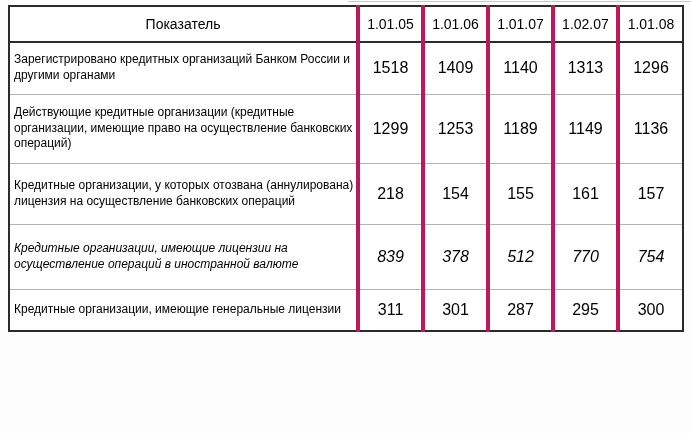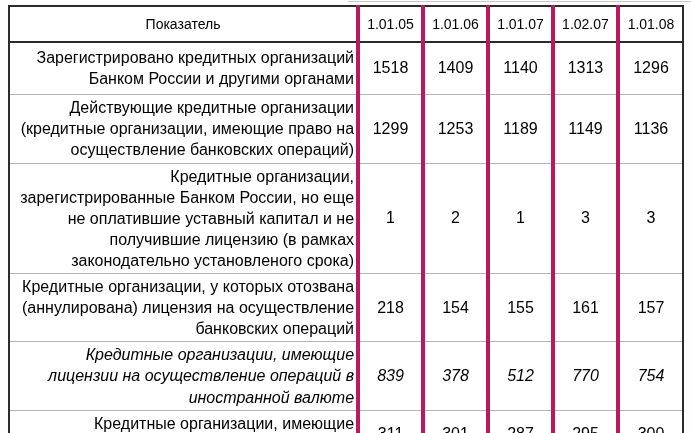--- a/index.html
+++ b/index.html
@@ -45,23 +45,23 @@
     font-weight: normal;
     font-size: 14px;
     text-align: center;
     vertical-align: middle;
     border-bottom: 2px solid #2b2b2b;
   }
 
   tbody td { border-top: 1px solid #b3b3b3; }
 
   td.label-cell {
-    font-size: 16px;
+    font-size: 12px;
     line-height: 1.32;
-    text-align: right;
+    text-align: left;
     vertical-align: middle;
     padding-left: 4px;
     padding-right: 2px;
   }
   td.num-cell {
     font-size: 16px;
     text-align: center;
     vertical-align: middle;
   }
 
@@ -108,28 +108,20 @@
         <td class="num-cell">1296</td>
       </tr>
       <tr class="row-r2">
         <td class="label-cell">Действующие кредитные организации (кредитные организации, имеющие право на осуществление банковских операций)</td>
         <td class="num-cell">1299</td>
         <td class="num-cell">1253</td>
         <td class="num-cell">1189</td>
         <td class="num-cell">1149</td>
         <td class="num-cell">1136</td>
       </tr>
-      <tr class="row-r3">
-        <td class="label-cell">Кредитные организации, зарегистрированные Банком России, но еще не оплатившие уставный капитал и не получившие лицензию (в рамках законодательно установленого срока)</td>
-        <td class="num-cell">1</td>
-        <td class="num-cell">2</td>
-        <td class="num-cell">1</td>
-        <td class="num-cell">3</td>
-        <td class="num-cell">3</td>
-      </tr>
       <tr class="row-r4">
         <td class="label-cell">Кредитные организации, у которых отозвана (аннулирована) лицензия на осуществление банковских операций</td>
         <td class="num-cell">218</td>
         <td class="num-cell">154</td>
         <td class="num-cell">155</td>
         <td class="num-cell">161</td>
         <td class="num-cell">157</td>
       </tr>
       <tr class="row-r5">
         <td class="label-cell">Кредитные организации, имеющие лицензии на осуществление операций в иностранной валюте</td>

